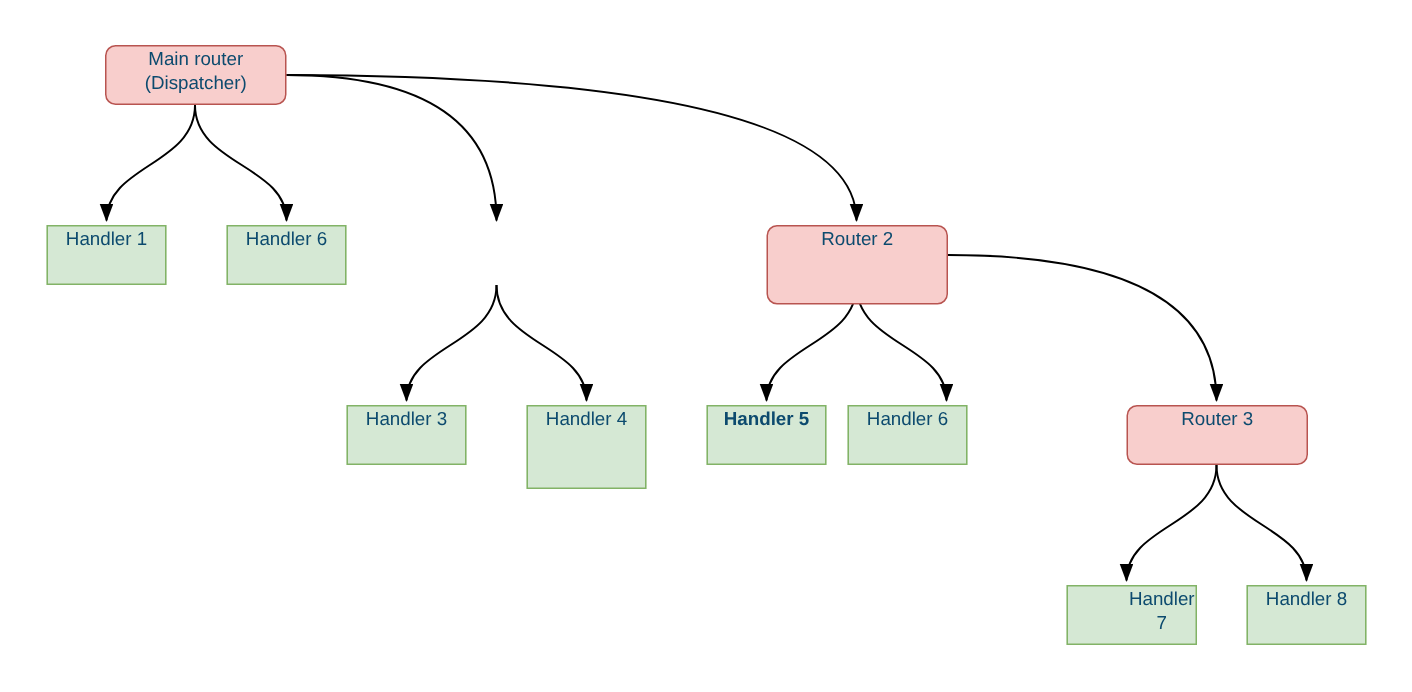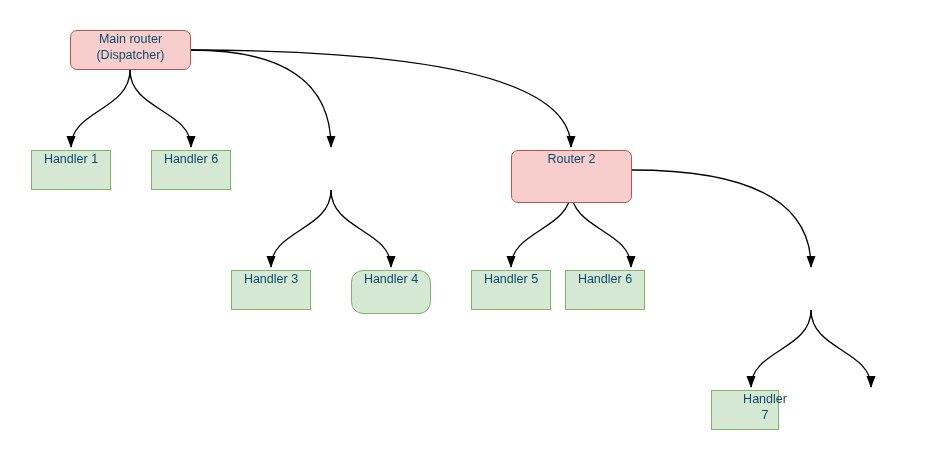--- a/index.html
+++ b/index.html
@@ -81,31 +81,37 @@
 
 
   <div class="node router" style="left:511px; top:150px; width:121px; height:53px;">
     <span>Router 2</span>
   </div>
 
   <div class="node handler" style="left:231px; top:270px; width:80px; height:40px;">
     <span>Handler 3</span>
   </div>
 
-  <div class="node handler" style="left:351px; top:270px; width:80px; height:44px;border-radius:12px;">
+  <div class="node handler" style="left:351px; top:270px; width:80px; height:56px;">
     <span>Handler 4</span>
   </div>
 
-  <div class="node handler" style="left:471px; top:270px; width:80px; height:40px;">
+  <div class="node handler" style="left:471px; top:270px; width:80px; height:40px;font-weight:bold;">
     <span>Handler 5</span>
   </div>
 
   <div class="node handler" style="left:565px; top:270px; width:80px; height:40px;">
     <span>Handler 6</span>
   </div>
 
+  <div class="node router" style="left:751px; top:270px; width:121px; height:40px;">
+    <span>Router 3</span>
+  </div>
 
-  <div class="node handler" style="left:711px; top:390px; width:68px; height:40px;padding-left:40px;">
+  <div class="node handler" style="left:711px; top:390px; width:87px; height:40px;padding-left:40px;">
     <span>Handler 7</span>
   </div>
 
+  <div class="node handler" style="left:831px; top:390px; width:80px; height:40px;">
+    <span>Handler 8</span>
+  </div>
 
 </div>
 
 </body></html>

